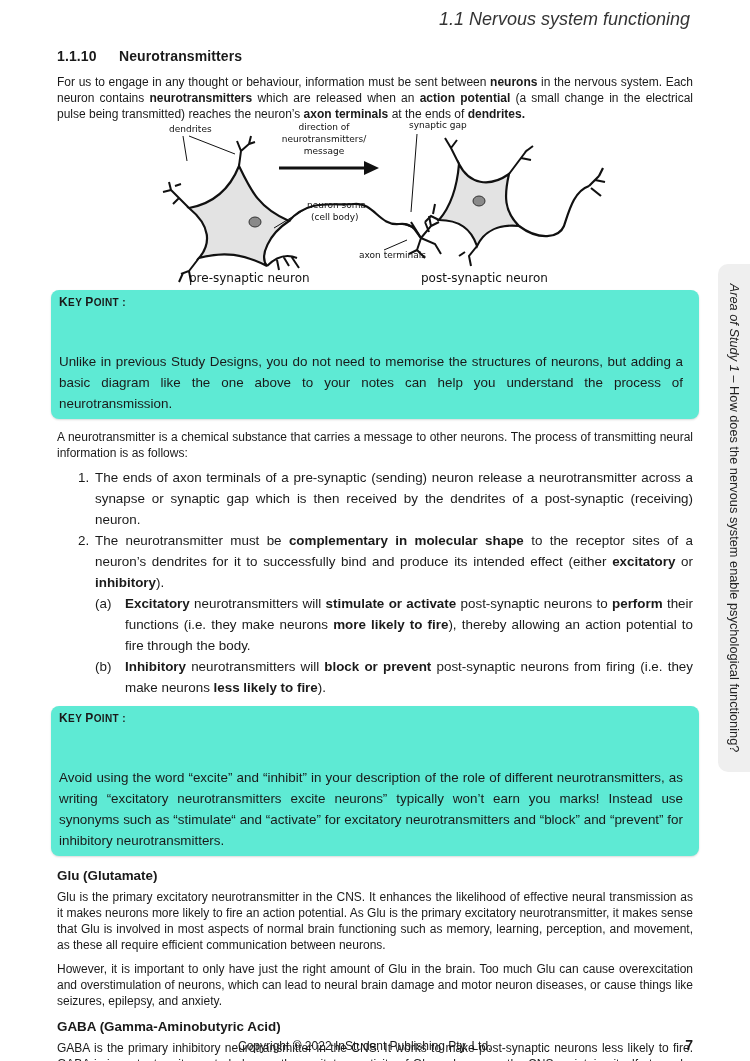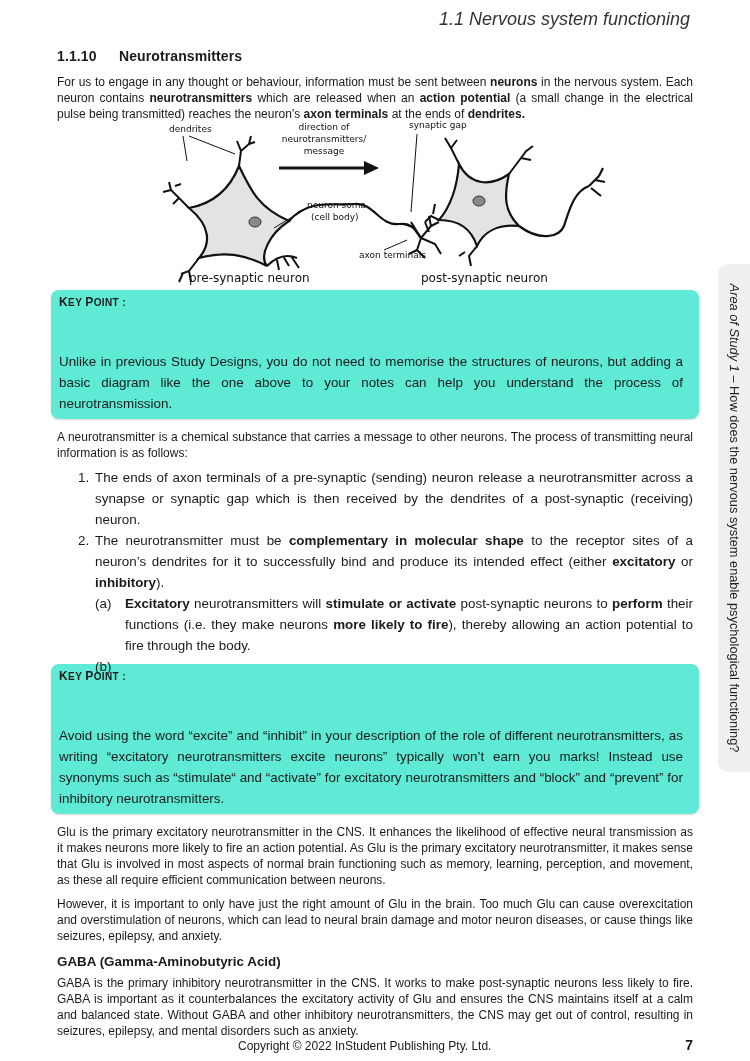--- a/index.html
+++ b/index.html
@@ -96,30 +96,31 @@
   </div>
 
   <p>A neurotransmitter is a chemical substance that carries a message to other neurons.  The process of transmitting neural information is as follows:</p>
 
   <ol class="main">
     <li><span>The ends of axon terminals of a pre-synaptic (sending) neuron release a neurotransmitter across a synapse or synaptic gap which is then received by the dendrites of a post-synaptic (receiving) neuron.</span></li>
     <li>
       <span><span>The neurotransmitter must be </span><b>complementary in molecular shape</b><span> to the receptor sites of a neuron’s dendrites for it to successfully bind and produce its intended effect (either </span><b>excitatory</b><span> or </span><b>inhibitory</b><span>).</span></span>
       <ol class="sub">
         <li><span class="lbl">(a)</span><span><b>Excitatory</b><span> neurotransmitters will </span><b>stimulate or activate</b><span> post-synaptic neurons to </span><b>perform</b><span> their functions (i.e.  they make neurons </span><b>more likely to fire</b><span>), thereby allowing an action potential to fire through the body.</span></span></li>
-        <li><span class="lbl">(b)</span></li>
+        <li><span class="lbl">(b)</span><span><b>Inhibitory</b><span> neurotransmitters will </span><b>block or prevent</b><span> post-synaptic neurons from firing (i.e.  they make neurons </span><b>less likely to fire</b><span>).</span></span></li>
       </ol>
     </li>
   </ol>
 
   <div class="keybox">
     <div class="kp"><span class="big">K</span><span>EY </span><span class="big">P</span><span>OINT :</span></div>
     <p>Avoid using the word “excite” and “inhibit” in your description of the role of different neurotransmitters, as writing “excitatory neurotransmitters excite neurons” typically won’t earn you marks!  Instead use synonyms such as “stimulate“ and “activate” for excitatory neurotransmitters and “block” and “prevent” for inhibitory neurotransmitters.</p>
   </div>
 
+  <h2>Glu (Glutamate)</h2>
   <p>Glu is the primary excitatory neurotransmitter in the CNS. It enhances the likelihood of effective neural transmission as it makes neurons more likely to fire an action potential.  As Glu is the primary excitatory neurotransmitter, it makes sense that Glu is involved in most aspects of normal brain functioning such as memory, learning, perception, and movement, as these all require efficient communication between neurons.</p>
   <div class="gap"></div>
   <p>However, it is important to only have just the right amount of Glu in the brain.  Too much Glu can cause overexcitation and overstimulation of neurons, which can lead to neural brain damage and motor neuron diseases, or cause things like seizures, epilepsy, and anxiety.</p>
 
   <h2>GABA (Gamma-Aminobutyric Acid)</h2>
   <p>GABA is the primary inhibitory neurotransmitter in the CNS. It works to make post-synaptic neurons less likely to fire.  GABA is important as it counterbalances the excitatory activity of Glu and ensures the CNS maintains itself at a calm and balanced state.  Without GABA and other inhibitory neurotransmitters, the CNS may get out of control, resulting in seizures, epilepsy, and mental disorders such as anxiety.</p>
 </div>
 
 <div class="side-tab">
   <span><i>Area of Study 1</i><span style="position:static;transform:none"> – How does the nervous system enable psychological functioning?</span></span>

